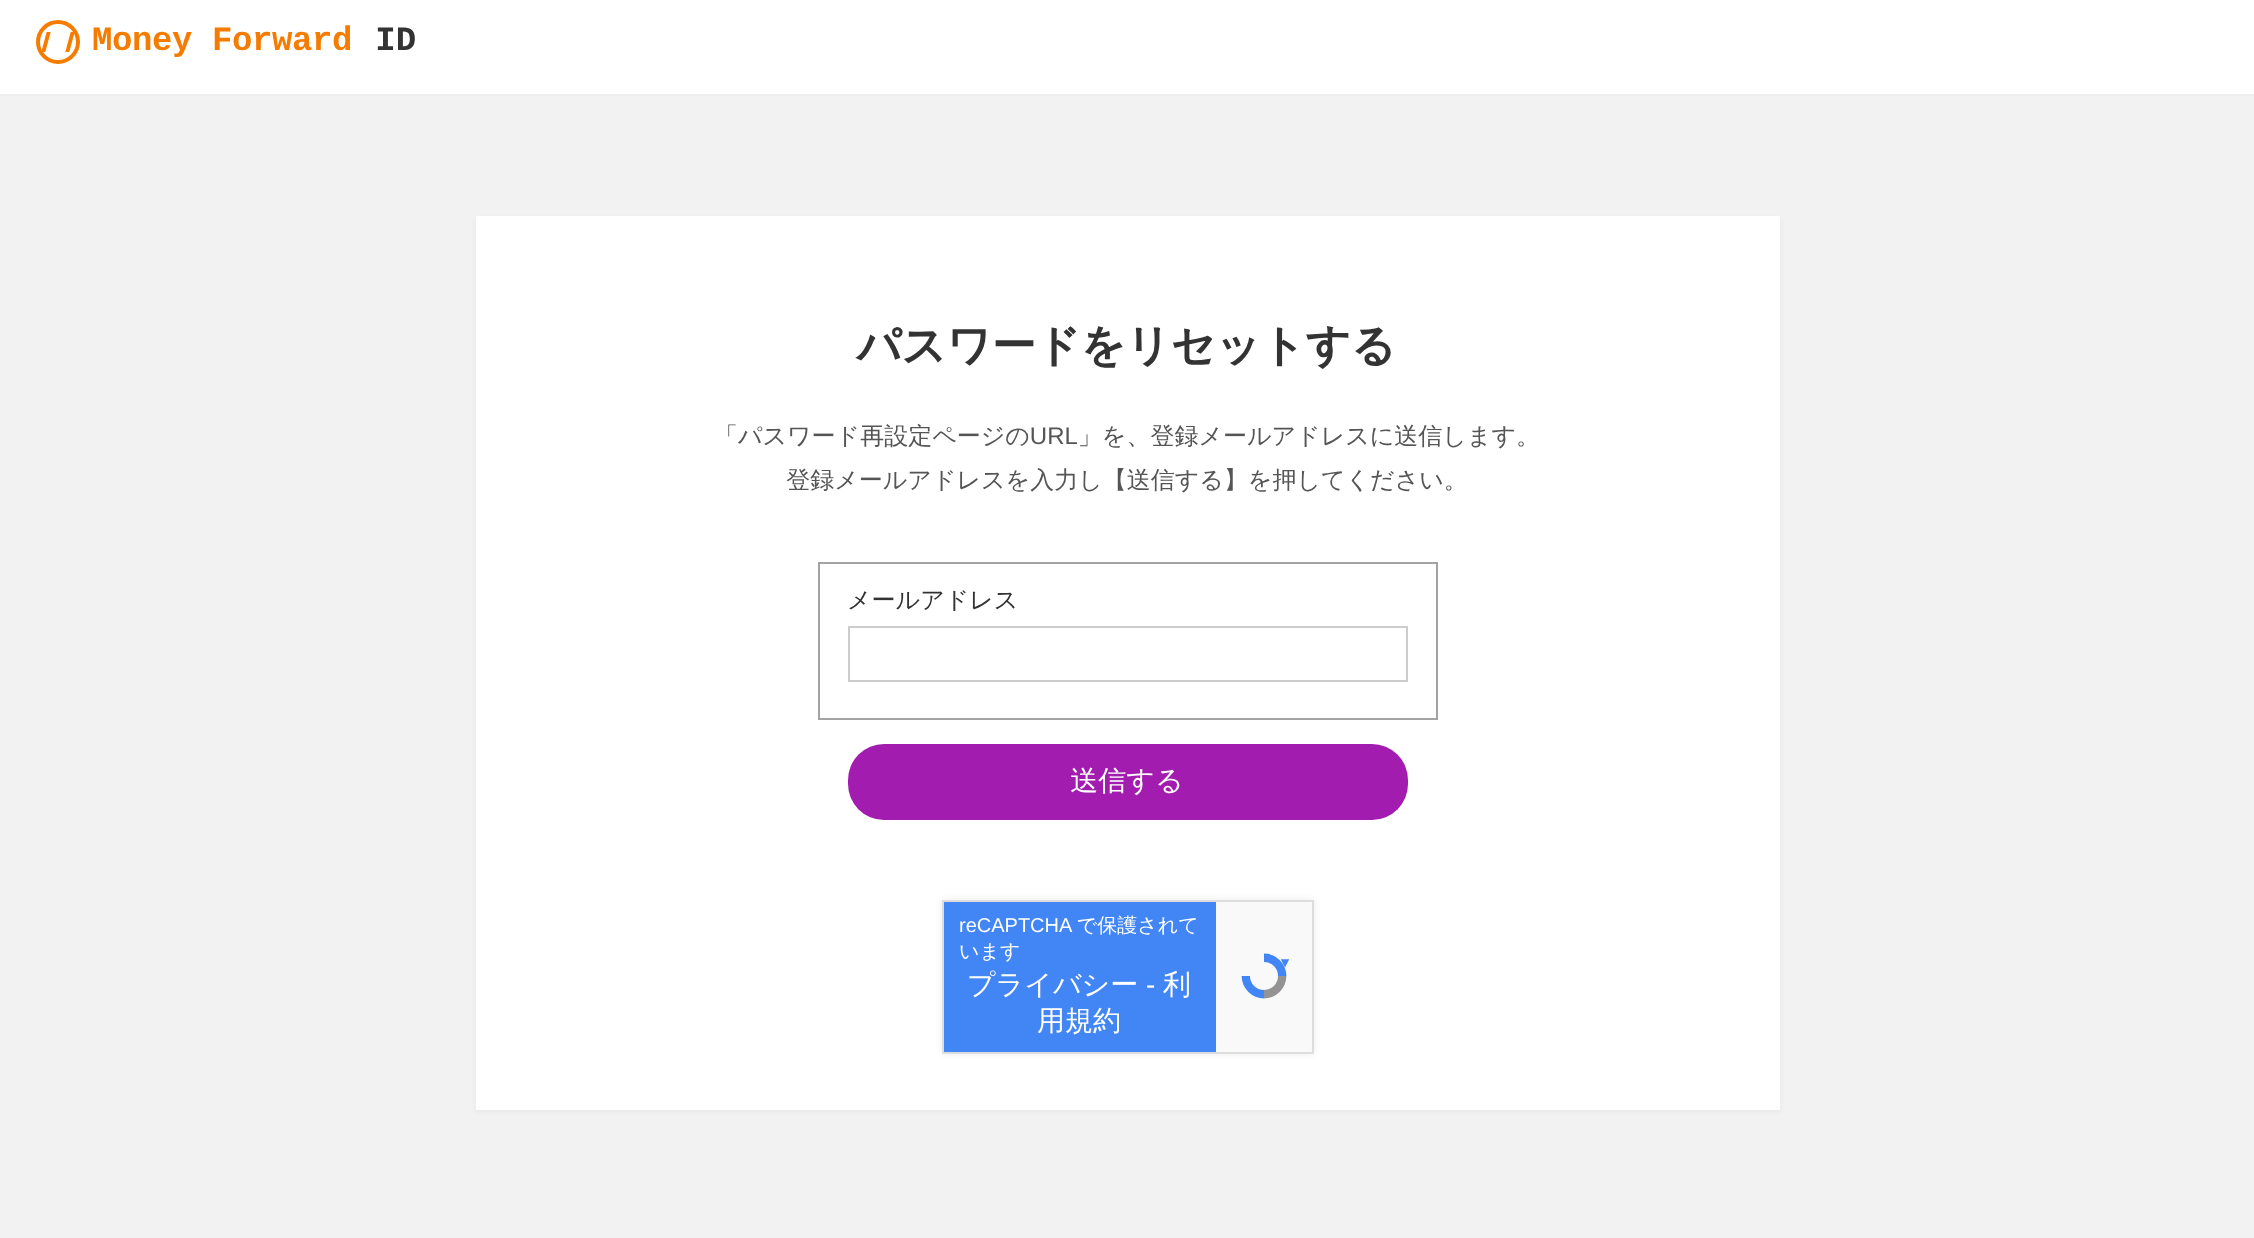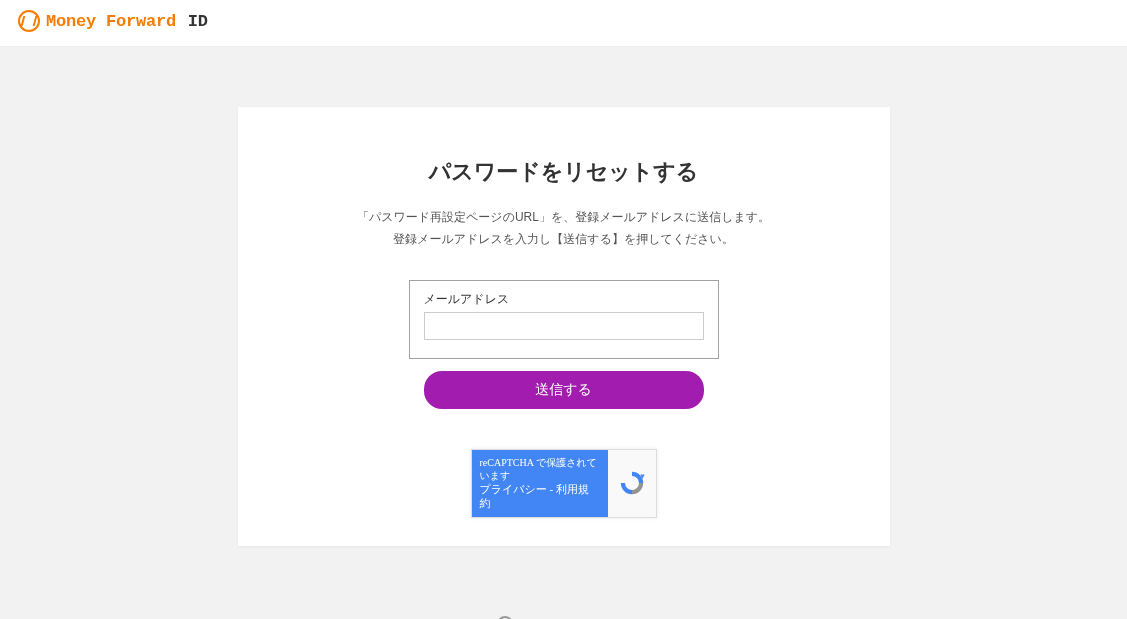--- a/index.html
+++ b/index.html
@@ -106,32 +106,32 @@
       font-size: 14px;
       cursor: pointer;
     }
     .recaptcha {
       width: 186px;
       margin: 0 auto;
       display: flex;
       border: 1px solid #ddd;
       box-shadow: 0 0 4px rgba(0,0,0,0.08);
       background: #fff;
-      font-family: Liberation Serif, serif;
     }
     .recaptcha-left {
       flex: 1;
       background: #4285f4;
       color: #fff;
       font-size: 10px;
       padding: 6px 8px;
       line-height: 1.3;
     }
     .recaptcha-links {
-      font-size: 11px;
+      font-size: 14px;
+      text-align: center;
     }
     .recaptcha-right {
       width: 48px;
       display: flex;
       align-items: center;
       justify-content: center;
       background: #f9f9f9;
     }
     .recaptcha-icon {
       width: 28px;

